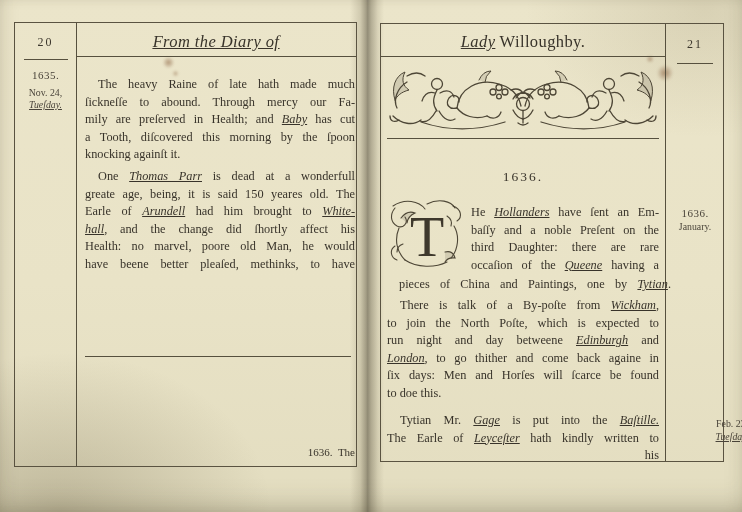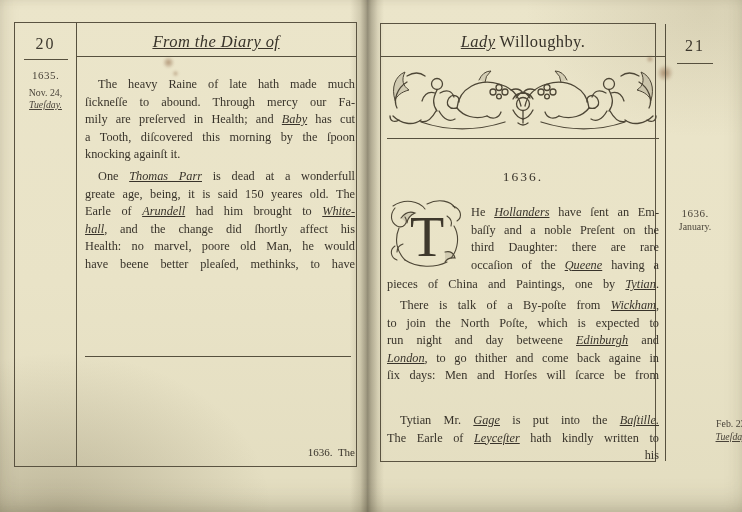--- a/index.html
+++ b/index.html
@@ -23,21 +23,21 @@
   .gutter{
     left:350px; top:0; width:34px; height:512px;
     background:linear-gradient(90deg,
       rgba(90,82,58,0) 0%, rgba(90,82,58,.18) 30%,
       rgba(70,63,44,.42) 47%, rgba(60,54,38,.50) 52%,
       rgba(70,63,44,.34) 62%, rgba(90,82,58,.12) 82%, rgba(90,82,58,0) 100%);
   }
   .page{border:1px solid #5a5341; box-sizing:border-box;}
   .rule{background:#56503e; height:1px;}
   .vrule{background:#56503e; width:1px; top:0; bottom:0;}
-  .pgnum{font-size:16px; letter-spacing:2px; text-align:center; color:#3c372d;}
+  .pgnum{font-size:12px; letter-spacing:2px; text-align:center; color:#3c372d;}
   .runhead{font-size:16.5px; text-align:center; letter-spacing:.4px; white-space:nowrap;}
   .note{font-size:9.8px; text-align:center; color:#4a443a; line-height:13px;}
   .note .yr{font-size:11px; letter-spacing:.5px;text-align:right;}
   .it{font-style:italic;text-decoration:underline;}
   .txt{font-size:12.3px;}
   .tline{line-height:17.5px; white-space:nowrap; height:17.5px;}
   .tline.j{text-align:justify; text-align-last:justify;}
   .tline.r{text-align:right;}
   .tline.ind{text-indent:13px;}
   .sechead{font-size:13.5px; letter-spacing:2px; text-align:center;}
@@ -84,21 +84,21 @@
         <div class="tline j"><span>Earle of </span><span class="it">Arundell</span><span> had him brought to </span><span class="it">White-</span></div>
         <div class="tline j"><span class="it">hall</span><span>, and the change did ſhortly affect his</span></div>
         <div class="tline j"><span>Health: no marvel, poore old Man, he would</span></div>
         <div class="tline j"><span>have beene better pleaſed, methinks, to have</span></div>
       </div>
 
     <div class="abs rule" style="left:70px;width:266px;top:333px;"></div>
     <div class="abs catch" style="left:70px;width:270px;top:423px;">1636.  The</div>
   </div>
 
-  <div class="abs page" style="left:380px;top:23px;width:276px;height:439px;">
+  <div class="abs page" style="left:380px;top:23px;width:344px;height:439px;">
     <div class="abs vrule" style="left:284px;"></div>
 
     <div class="abs runhead" style="left:0;width:284px;top:8px;"><span class="it">Lady</span><span> Willoughby.</span></div>
     <div class="abs rule" style="left:0;width:284px;top:32px;"></div>
 
     <div class="abs pgnum" style="left:284px;width:60px;top:13px;">21</div>
     <div class="abs rule" style="left:296px;top:39px;width:36px;"></div>
 
     <svg class="abs" style="left:6px;top:40px;" width="272" height="70" viewBox="0 0 272 70">
       <defs>
@@ -167,29 +167,30 @@
       </g>
       <text x="40" y="60" font-size="56" text-anchor="middle" fill="#3e382c" font-family="'Liberation Serif','DejaVu Serif',serif">T</text>
     </svg>
 
     <div class="abs txt" style="left:90px;top:180px;width:188px;">
         <div class="tline j"><span>He </span><span class="it">Hollanders</span><span> have ſent an Em-</span></div>
         <div class="tline j"><span>baſſy and a noble Preſent on the</span></div>
         <div class="tline j"><span>third Daughter: there are rare</span></div>
         <div class="tline j"><span>occaſion of the </span><span class="it">Queene</span><span> having a</span></div>
       </div>
-    <div class="abs txt" style="left:6px;top:252px;width:272px;">
+    <div class="abs txt" style="left:18px;top:252px;width:272px;">
         <div class="tline j"><span>pieces of China and Paintings, one by </span><span class="it">Tytian</span><span>.</span></div>
       </div>
     <div class="abs txt" style="left:6px;top:273px;width:272px;">
         <div class="tline j ind"><span>There is talk of a By-poſte from </span><span class="it">Wickham</span><span>,</span></div>
         <div class="tline j"><span>to join the North Poſte, which is expected to</span></div>
         <div class="tline j"><span>run night and day betweene </span><span class="it">Edinburgh</span><span> and</span></div>
         <div class="tline j"><span class="it">London</span><span>, to go thither and come back againe in</span></div>
-        <div class="tline j"><span>ſix days: Men and Horſes will ſcarce be from</span></div>
+        <div class="tline j"><span>ſix days: Men and Horſes will ſcarce be found</span></div>
+        <div class="tline"><span>to doe this.</span></div>
       </div>
     <div class="abs txt" style="left:6px;top:388px;width:272px;">
         <div class="tline j ind"><span>Tytian Mr. </span><span class="it">Gage</span><span> is put into the </span><span class="it">Baſtille.</span></div>
         <div class="tline j"><span>The Earle of </span><span class="it">Leyceſter</span><span> hath kindly written to</span></div>
         <div class="tline r"><span>his</span></div>
       </div>
   </div>
 
 </div>
 

